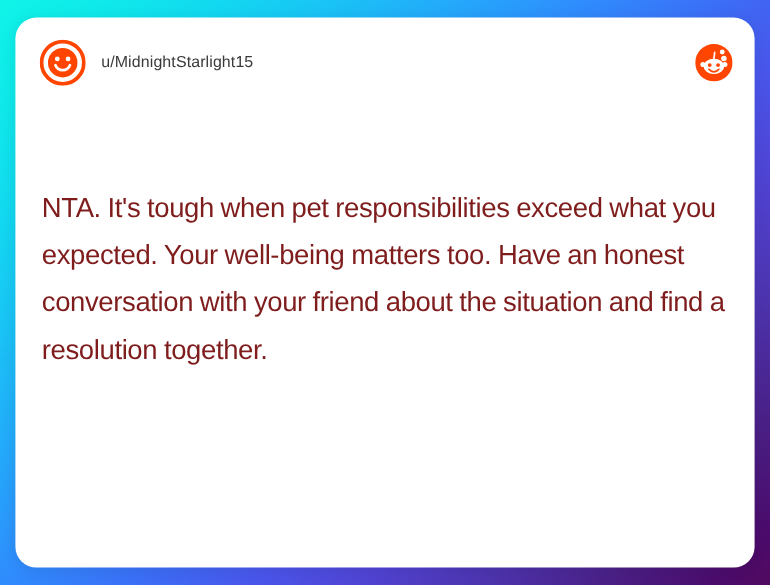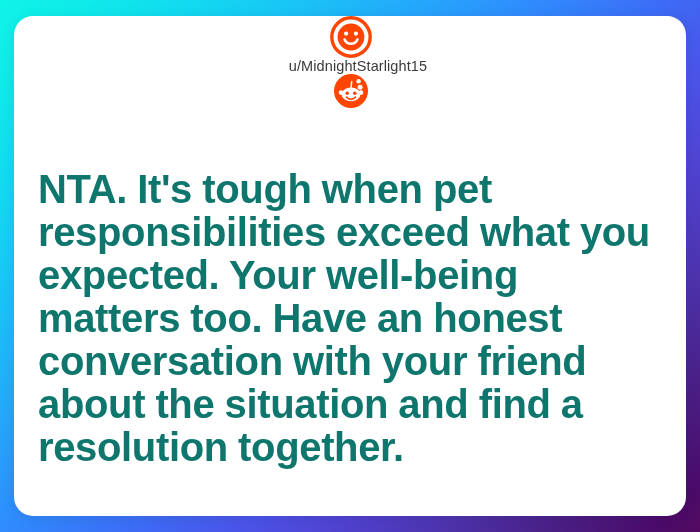--- a/index.html
+++ b/index.html
@@ -51,21 +51,20 @@
 
   .card-header {
     position: absolute;
     left: 0;
     top: 0;
     width: 100%;
     height: 82px;
     display: flex;
     align-items: center;
     padding: 0 20px 0 22px;
-    flex-direction: column;
   }
 
   .avatar {
     width: 42px;
     height: 42px;
     flex: 0 0 42px;
     display: block;
   }
 
   .username {
@@ -89,24 +88,24 @@
   .card-body {
     position: absolute;
     left: 0;
     top: 82px;
     right: 0;
     bottom: 0;
     padding: 70px 18px 0 24px;
   }
 
   .comment-text {
-    font-size: 40px;
+    font-size: 25px;
     line-height: 43px;
-    color: #0f766e;
-    font-weight: 700;
+    color: #7f1d1d;
+    font-weight: 400;
     letter-spacing: -0.35px;
     word-spacing: -0.5px;
     max-width: 632px;
   }
 </style>
 </head>
 <body>
 
 <div class="canvas">
 

